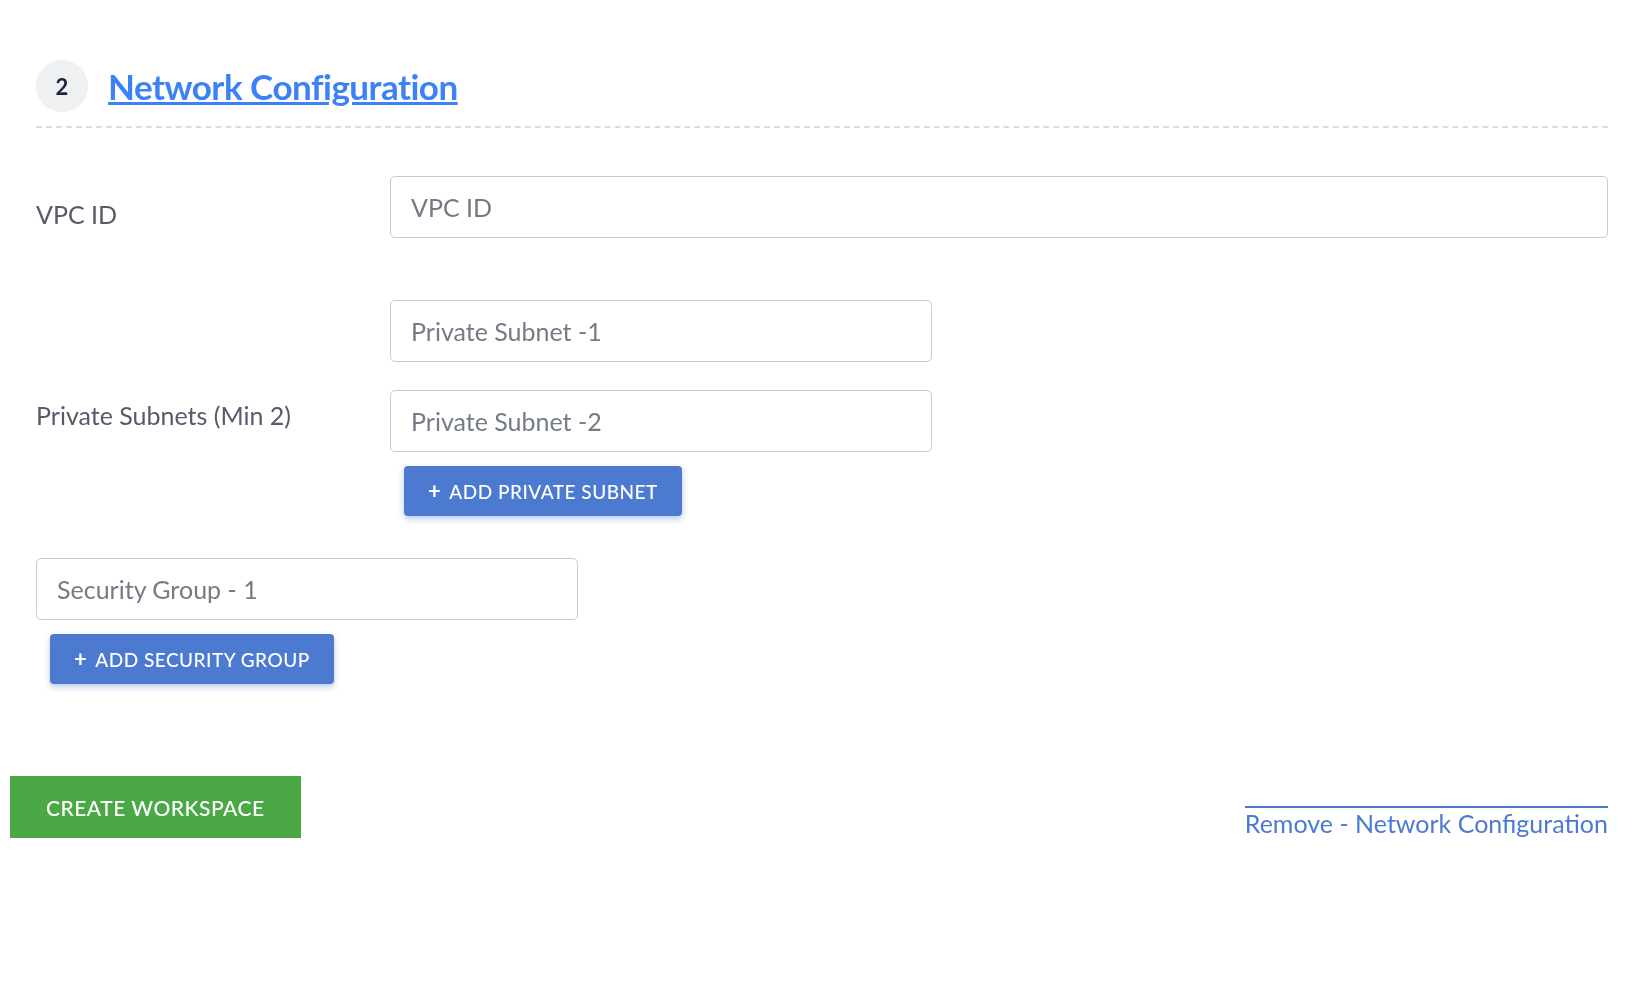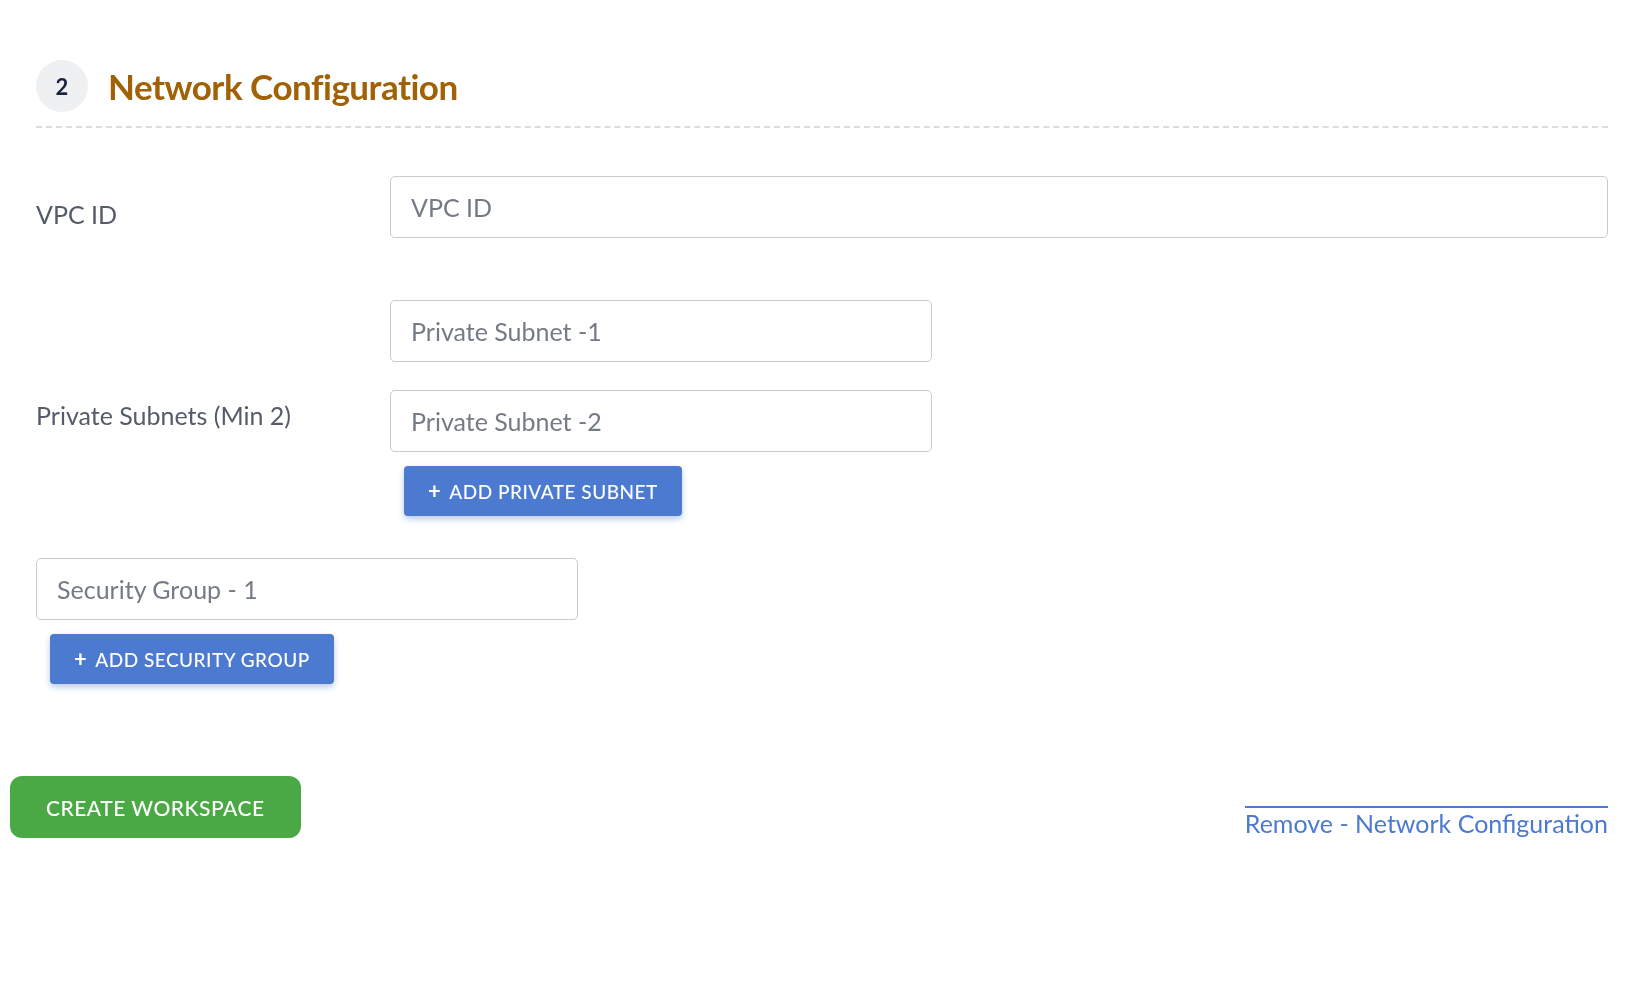--- a/index.html
+++ b/index.html
@@ -28,22 +28,23 @@
       display: flex;
       align-items: center;
       justify-content: center;
       font-size: 22px;
       font-weight: 700;
       color: #1a2340;
     }
     .section-title {
       font-size: 35px;
       font-weight: 700;
-      color: #a16207;
+      color: #3b82f6;
       letter-spacing: -0.5px;
+      text-decoration: underline;
     }
     .dashed-divider {
       border: none;
       border-top: 2px dashed #d9dce1;
       margin-bottom: 48px;
     }
     .form-row {
       display: flex;
       align-items: center;
       margin-bottom: 62px;
@@ -106,21 +107,21 @@
       display: flex;
       justify-content: space-between;
       align-items: flex-end;
       padding: 0 36px 0 10px;
       margin-top: 92px;
     }
     .create-button {
       background: #4aa845;
       color: #fff;
       border: none;
-      border-radius: 12px;
+      border-radius: 0;
       height: 62px;
       padding: 0 36px;
       font-size: 21px;
       font-weight: 500;
       letter-spacing: 0.5px;
       cursor: pointer;
       font-family: inherit;
     }
     .remove-link {
       color: #4c7ad1;

